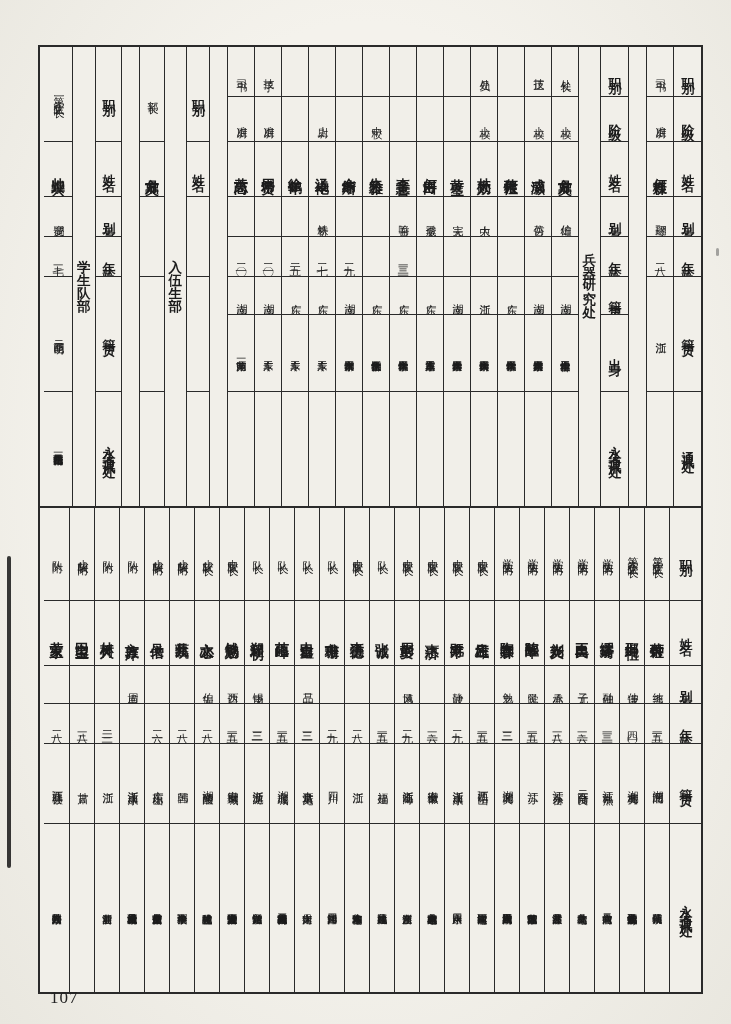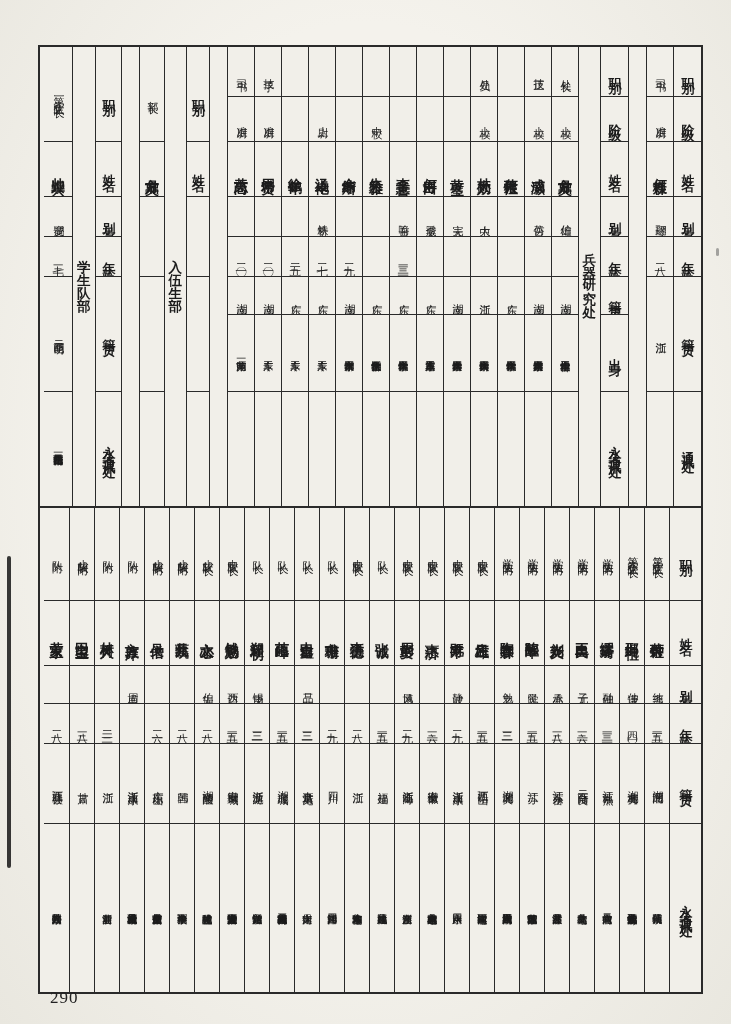--- a/index.html
+++ b/index.html
@@ -487,14 +487,14 @@
       </div>
       <div class="col" style="width: 25px;">
         <div class="cell duty" style="height: 93px;">队附</div>
         <div class="cell name" style="height: 65px;">黄家玉</div>
         <div class="cell alias" style="height: 38px;"></div>
         <div class="cell age" style="height: 40px;">二八</div>
         <div class="cell origin" style="height: 80px;">江西赣县</div>
         <div class="cell address" style="height: 164px;">赣县东门外永兴酱园</div>
       </div>
     </div>
-  <div class="page-number">290</div>
+  <div class="page-number">107</div>
 </div>
 
 </body></html>

